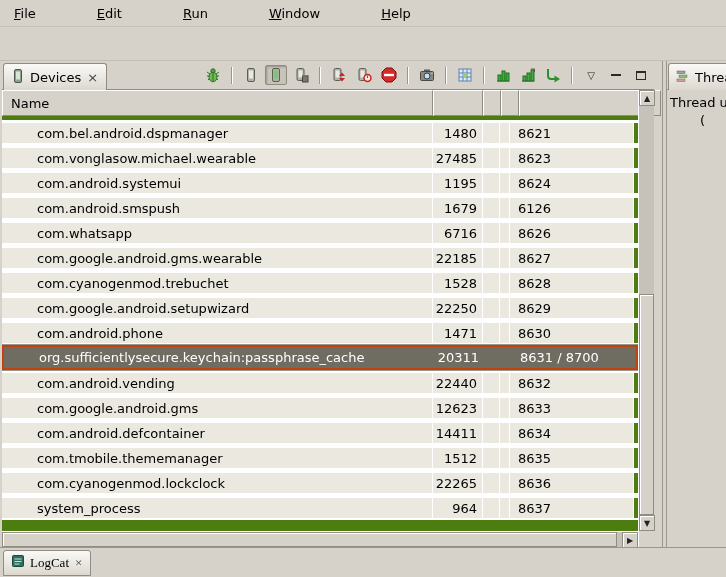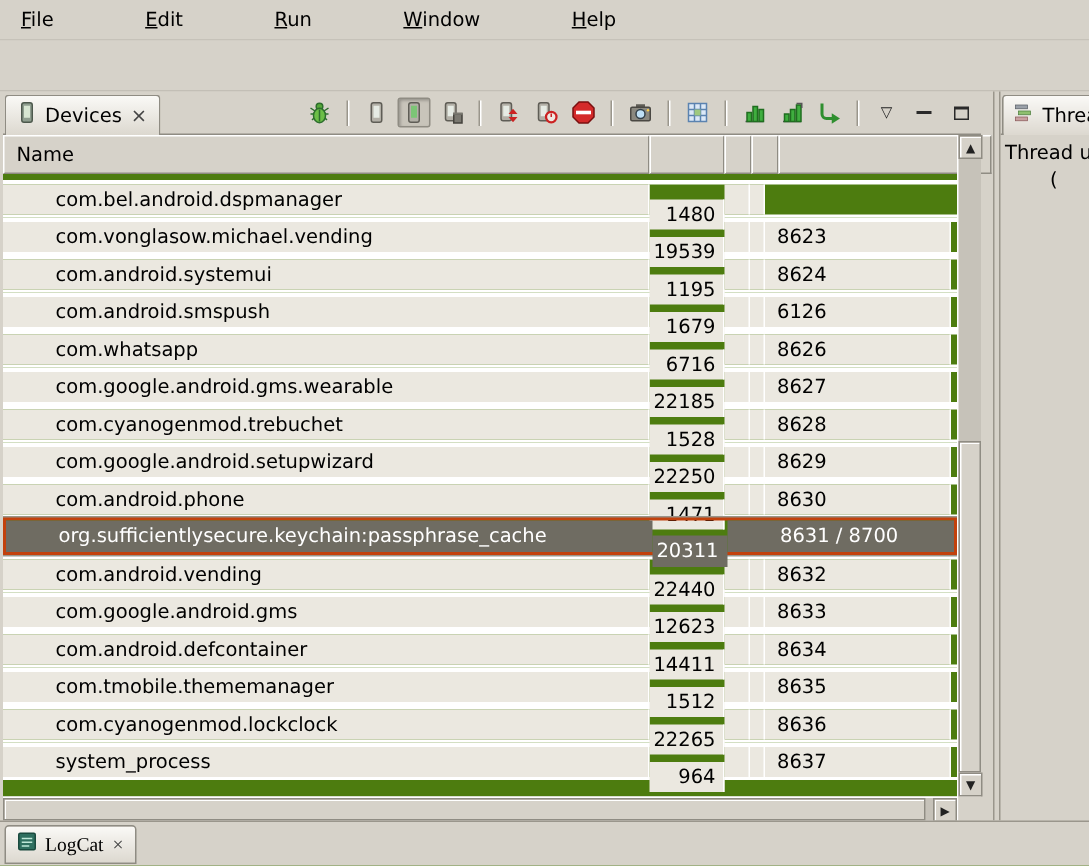--- a/index.html
+++ b/index.html
@@ -58,21 +58,21 @@
   .col-a    { width:17px;  flex:none; }
   .col-b    { width:10px;  flex:none; }
   .col-port { width:124px; flex:none; }
   .col-fill { flex:1; }
 
   .tbody { flex:1; min-height:0; overflow:hidden; background:#4d7c0f; padding-top:4px; }
   .row { display:flex; height:25px; border-top:3px solid #ffffff; border-bottom:2px solid #ffffff; background:transparent; }
   .row > div { height:100%; display:flex; align-items:center; overflow:hidden; white-space:nowrap; }
   .row .band { background:#ebe8e0; border-right:1px solid #ffffff; }
   .cell-name { width:431px; flex:none; padding-left:35px; }
-  .cell-pid  { width:50px;  flex:none; justify-content:flex-end; padding-right:5px;margin-top:10px; }
+  .cell-pid  { width:50px;  flex:none; justify-content:flex-end; padding-right:5px; }
   .cell-a    { width:17px;  flex:none; }
   .cell-b    { width:10px;  flex:none; }
   .cell-port { width:124px; flex:none; padding-left:8px; }
   .cell-fill { flex:1; background:transparent; }
 
   .row.selected { border:2px solid #c2410c; box-shadow:0 0 0 1px #99958a; position:relative; z-index:1; }
   .row.selected > div { background:#6f6c62; color:#ffffff; border-right-color:transparent; }
   .row.selected .cell-fill { background:#6f6c62; }
 
   
@@ -249,25 +249,26 @@
             <div class="th col-port"></div>
             <div class="th col-fill"></div>
           </div>
 
           <div class="tbody">
               <div class="row">
     <div class="band cell-name">com.bel.android.dspmanager</div>
     <div class="band cell-pid">1480</div>
     <div class="band cell-a"></div>
     <div class="band cell-b"></div>
-    <div class="cell-fill"></div>
-  </div>
-              <div class="row">
-    <div class="band cell-name">com.vonglasow.michael.vending</div>
-    <div class="band cell-pid">19539</div>
+    <div class="band cell-port">8621</div>
+    <div class="cell-fill"></div>
+  </div>
+              <div class="row">
+    <div class="band cell-name">com.vonglasow.michael.wearable</div>
+    <div class="band cell-pid">27485</div>
     <div class="band cell-a"></div>
     <div class="band cell-b"></div>
     <div class="band cell-port">8623</div>
     <div class="cell-fill"></div>
   </div>
               <div class="row">
     <div class="band cell-name">com.android.systemui</div>
     <div class="band cell-pid">1195</div>
     <div class="band cell-a"></div>
     <div class="band cell-b"></div>

